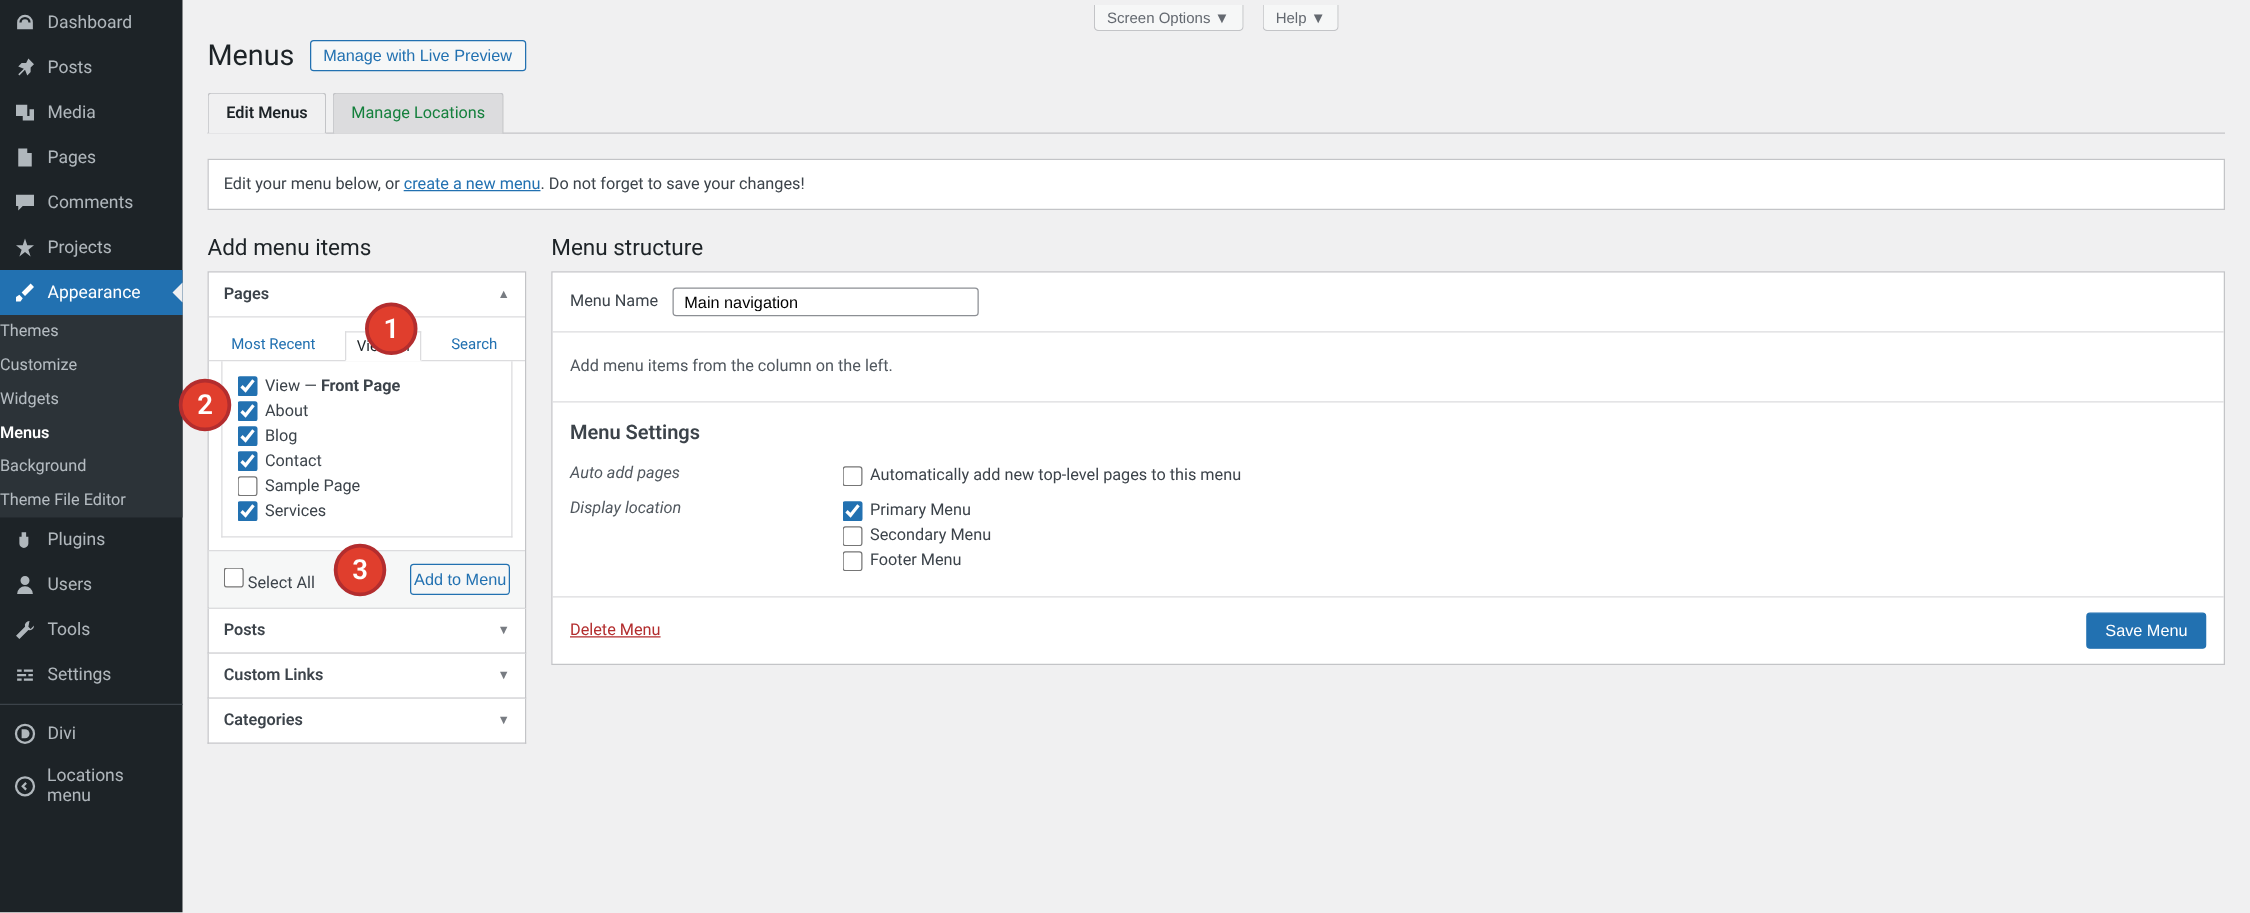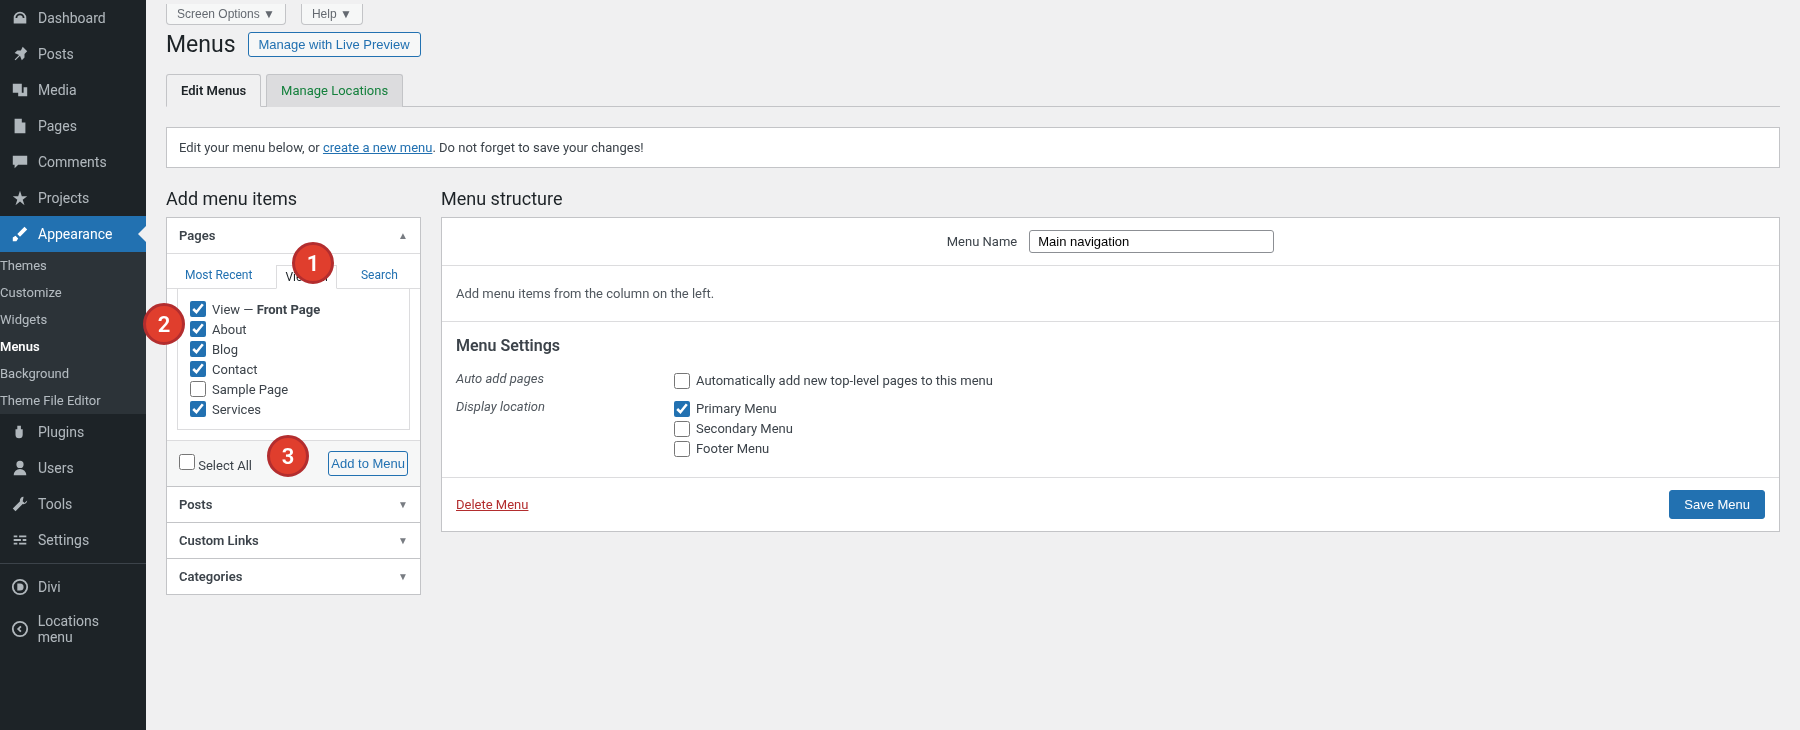--- a/index.html
+++ b/index.html
@@ -9,21 +9,21 @@
 .sidebar-item { display: flex; align-items: center; padding: 8px 10px; color: rgba(240,246,252,0.7); cursor: pointer; font-size: 14px; }
 .sidebar-item.current { background: #2271b1; color: #fff; position: relative; }
 .sidebar-item.current::after { content: ""; position: absolute; right: 0; top: 50%; transform: translateY(-50%); border: 8px solid transparent; border-right-color: #f0f0f1; }
 .sidebar-icon { width: 20px; height: 20px; margin-right: 8px; display: flex; align-items: center; justify-content: center; }
 .sidebar-icon svg { width: 18px; height: 18px; fill: currentColor; }
 .submenu { background: #2c3338; }
 .submenu-item { padding: 6px 12px 6px 0; color: rgba(240,246,252,0.7); cursor: pointer; font-size: 13px; }
 .submenu-item.active { color: #fff; font-weight: 600; }
 .sidebar-sep { border-top: 1px solid #3c434a; margin: 5px 0; }
 .main { flex: 1; padding: 0 20px 40px; }
-.top-controls { display: flex; justify-content: flex-start; gap: 15px; padding-top: 4px; }
+.top-controls { display: flex; justify-content: center; gap: 15px; padding-top: 4px; }
 .screen-btn { background: #f6f7f7; border: 1px solid #c3c4c7; border-top: none; padding: 3px 10px; font-size: 12px; cursor: pointer; color: #646970; border-radius: 0 0 4px 4px;}
 .page-heading { display: flex; align-items: center; gap: 12px; margin: 6px 0 15px; }
 .page-heading h1 { font-size: 23px; font-weight: 400; color: #1d2327; }
 .preview-btn { border: 1px solid #2271b1; color: #2271b1; background: #f6f7f7; padding: 4px 10px; border-radius: 3px; font-size: 13px; cursor: pointer; }
 .tabs { border-bottom: 1px solid #c3c4c7; display: flex; }
 .tab { padding: 8px 14px; background: #dcdcde; border: 1px solid #c3c4c7; border-bottom: none; margin-right: 5px; cursor: pointer; color: #15803d; border-radius: 3px 3px 0 0; position: relative; top: 1px; }
 .tab.active { background: #f0f0f1; border-bottom: 1px solid #f0f0f1; font-weight: 600; color: #1d2327; }
 .notice { background: #fff; border: 1px solid #c3c4c7; padding: 12px; margin: 20px 0; }
 .notice a { color: #2271b1; text-decoration: underline; }
 .cols { display: flex; gap: 20px; align-items: flex-start; }
@@ -35,21 +35,21 @@
 .metabox-header { padding: 10px 12px; font-weight: 600; display: flex; justify-content: space-between; align-items: center; cursor: pointer; }
 .metabox-body { border-top: 1px solid #dcdcde; padding: 0; }
 .inner-tabs { display: flex; border-bottom: 1px solid #dcdcde; padding: 10px 10px 0; gap: 16px; }
 .inner-tab { padding: 4px 8px; color: #2271b1; cursor: pointer; font-size: 12px; }
 .inner-tab.active { border: 1px solid #dcdcde; border-bottom: 1px solid #fff; background: #fff; color: #1d2327; position: relative; top: 1px; }
 .page-list { padding: 10px 12px; border:1px solid #dcdcde; border-top:none; margin: 0 10px 10px 10px; }
 .page-list label { display: flex; align-items: center; gap: 6px; padding: 2px 0; font-size: 13px; }
 .metabox-footer { padding: 10px 12px; display: flex; justify-content: space-between; align-items: center; border-top: 1px solid #dcdcde; background: #f6f7f7; }
 .add-btn { border: 1px solid #2271b1; color: #2271b1; background: #f6f7f7; padding: 4px 2px; border-radius: 3px; cursor: pointer; font-size: 13px; }
 .right-panel { background: #fff; border: 1px solid #c3c4c7; }
-.menu-name-row { padding: 12px 14px; display: flex; align-items: center; gap: 12px; border-bottom: 1px solid #dcdcde; justify-content: center; }
+.menu-name-row { padding: 12px 14px; display: flex; align-items: center; gap: 12px; border-bottom: 1px solid #dcdcde; }
 .menu-name-row input { padding: 3px 8px; font-size: 13px; width: 245px; border: 1px solid #8c8f94; border-radius: 3px; }
 .instruction { padding: 20px 14px; color: #50575e; border-bottom: 1px solid #dcdcde; }
 .settings-block { padding: 14px; }
 .settings-block h3 { font-size: 16px; font-weight: 600; margin-bottom: 12px; }
 .setting-row { display: flex; align-items: flex-start; padding: 4px 0; }
 .setting-label { width: 218px; color: #50575e; font-style: italic; }
 .setting-options label { display: flex; align-items: flex-start; gap: 6px; padding: 2px 0; }
 .panel-footer { padding: 12px 14px; border-top: 1px solid #dcdcde; display: flex; justify-content: space-between; align-items: center; }
 .delete-link { color: #b32d2e; text-decoration: underline; cursor: pointer; }
 .save-btn { background: #2271b1; color: #fff; border: 1px solid #2271b1; padding: 6px 14px; border-radius: 3px; cursor: pointer; font-size: 13px; }

